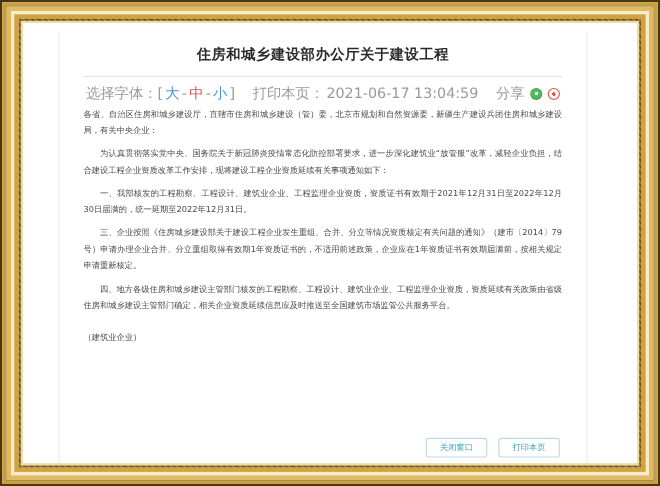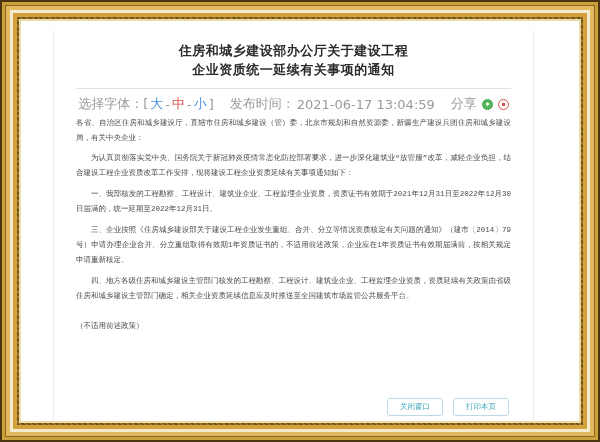--- a/index.html
+++ b/index.html
@@ -21,21 +21,21 @@
   .sep{border-top:1px solid #e2e2e2;margin:9px 22px 0 22px;}
   .meta{margin-top:6px;text-align:center;font-size:13px;color:#9a9a9a;display:flex;align-items:center;justify-content:center;gap:2px;}
   .meta .gap{display:inline-block;width:12px;}
   .lnk{color:#4a90d9;cursor:pointer;}
   .lnk.red{color:#d9534f;}
   .icon{display:inline-block;width:9px;height:9px;border-radius:50%;margin-left:3px;vertical-align:middle;}
   .icon.wechat{background:radial-gradient(circle at 50% 45%,#ffffff 0 1.5px,#52b85c 1.6px);border:1px solid #3f9e49;}
   .icon.weibo{background:radial-gradient(circle at 50% 50%,#dd5144 0 1.5px,#ffffff 1.6px);border:1px solid #dd5144;}
   .doc{margin:2px 22px 0 22px;font-size:7.5px;color:#4a4a4a;line-height:15px;text-align:justify;}
   .doc p{margin:0 0 6px 0;}
-  .doc p.para{text-indent:2em;font-family:Liberation Mono, monospace;}
+  .doc p.para{text-indent:2em;}
   .sig{text-align:right;padding-right:88px;line-height:14px;margin-top:10px;color:#4a4a4a;}
   .note{margin-top:14px !important;}
   .btn-row{position:absolute;bottom:5px;right:24px;display:flex;gap:10px;padding-left:40px;}
   .btn{font-family:"DejaVu Sans","Liberation Sans",sans-serif;font-size:7.5px;color:#3aa3b5;background:#ffffff;border:1px solid #bcd9e6;border-radius:3px;width:56px;height:18px;line-height:16px;text-align:center;padding:0;cursor:pointer;}
 </style>
 </head>
 <body>
 
 <div class="stage">
   <div class="frame">
@@ -44,49 +44,48 @@
           <div class="fb fb3">
             <div class="fb fb4">
               <div class="fb fb5">
                 <div class="fb fb6">
                   <div class="fb fb7">
       <div class="page">
         <div class="content-col">
 
           <div class="title">
             <div>住房和城乡建设部办公厅关于建设工程</div>
-            <div>企业资质统一延续有关事项的通知</div>
           </div>
 
           <div class="sep"></div>
 
           <div class="meta">
             <span>选择字体：[</span>
                           <span class="lnk">大</span>
                           <span> - </span>
                           <span class="lnk red">中</span>
                           <span> - </span>
                           <span class="lnk">小</span>
                           <span>]</span>
             <span class="gap"></span>
-            <span>发布时间：</span>
+            <span>打印本页：</span>
                           <span>2021-06-17 13:04:59</span>
             <span class="gap"></span>
             <span>分享</span>
             <span class="icon wechat"></span>
             <span class="icon weibo"></span>
           </div>
 
           <div class="doc">
             <p class="salut">各省、自治区住房和城乡建设厅，直辖市住房和城乡建设（管）委，北京市规划和自然资源委，新疆生产建设兵团住房和城乡建设局，有关中央企业：</p>
             <p class="para">为认真贯彻落实党中央、国务院关于新冠肺炎疫情常态化防控部署要求，进一步深化建筑业“放管服”改革，减轻企业负担，结合建设工程企业资质改革工作安排，现将建设工程企业资质延续有关事项通知如下：</p>
             <p class="para">一、我部核发的工程勘察、工程设计、建筑业企业、工程监理企业资质，资质证书有效期于2021年12月31日至2022年12月30日届满的，统一延期至2022年12月31日。</p>
             <p class="para">三、企业按照《住房城乡建设部关于建设工程企业发生重组、合并、分立等情况资质核定有关问题的通知》（建市〔2014〕79号）申请办理企业合并、分立重组取得有效期1年资质证书的，不适用前述政策，企业应在1年资质证书有效期届满前，按相关规定申请重新核定。</p>
             <p class="para">四、地方各级住房和城乡建设主管部门核发的工程勘察、工程设计、建筑业企业、工程监理企业资质，资质延续有关政策由省级住房和城乡建设主管部门确定，相关企业资质延续信息应及时推送至全国建筑市场监管公共服务平台。</p>
-            <p class="note">（不适用前述政策）</p>
+            <p class="note">（建筑业企业）</p>
 
           </div>
 
           <div class="btn-row">
             <button class="btn">关闭窗口</button>
             <button class="btn">打印本页</button>
           </div>
 
         </div>
       </div>

